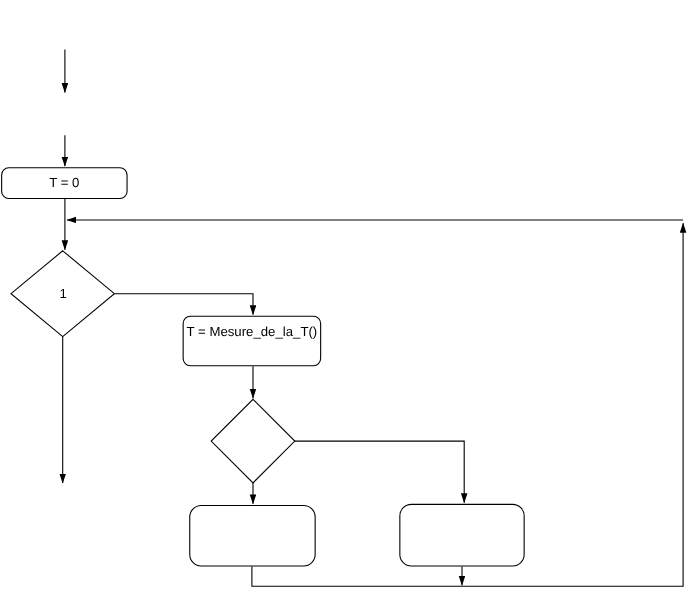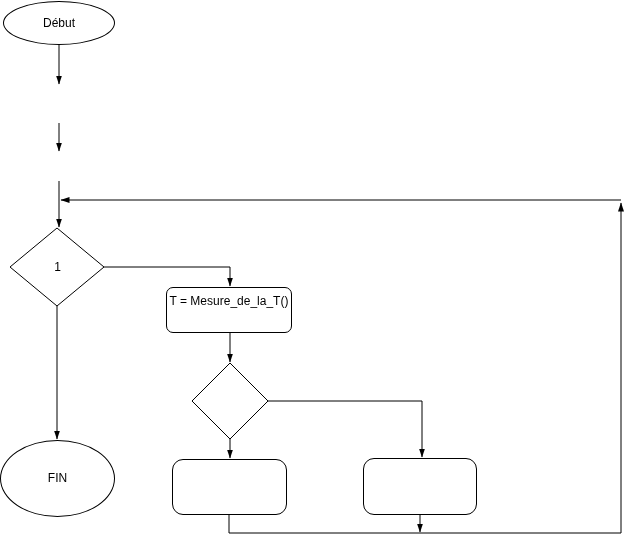--- a/index.html
+++ b/index.html
@@ -69,27 +69,26 @@
     <path d="M621,200 L61,200" fill="none" stroke="#000000" marker-end="url(#arrow)"></path>
     <path d="M104,267 L230,267 L230,286" fill="none" stroke="#000000" marker-end="url(#arrow)"></path>
     <path d="M57,306 L57,439" fill="none" stroke="#000000" marker-end="url(#arrow)"></path>
     <path d="M230,333 L230,362" fill="none" stroke="#000000" marker-end="url(#arrow)"></path>
     <path d="M230,439 L230,458" fill="none" stroke="#000000" marker-end="url(#arrow)"></path>
     <path d="M268,401 L422,401 L422,457" fill="none" stroke="#000000" marker-end="url(#arrow)"></path>
     <path d="M229,515 L229,533 L621,533 L621,203" fill="none" stroke="#000000" marker-end="url(#arrow)"></path>
     <path d="M420,515 L420,532" fill="none" stroke="#000000" marker-end="url(#arrow)"></path>
   </svg>
 
-  <div id="node-start" class="node ellipse">Début</div>
 
 
+  <div id="node-t0" class="node process">T = 0</div>
 
   <div id="label-d1" class="diamond-label">1</div>
 
   <div id="node-measure" class="node process top-aligned">T = Mesure_de_la_T()</div>
 
   <div id="node-act-l" class="node action"></div>
 
   <div id="node-act-r" class="node action"></div>
 
-  <div id="node-end" class="node ellipse">FIN</div>
 
 </div>
 
 </body></html>

